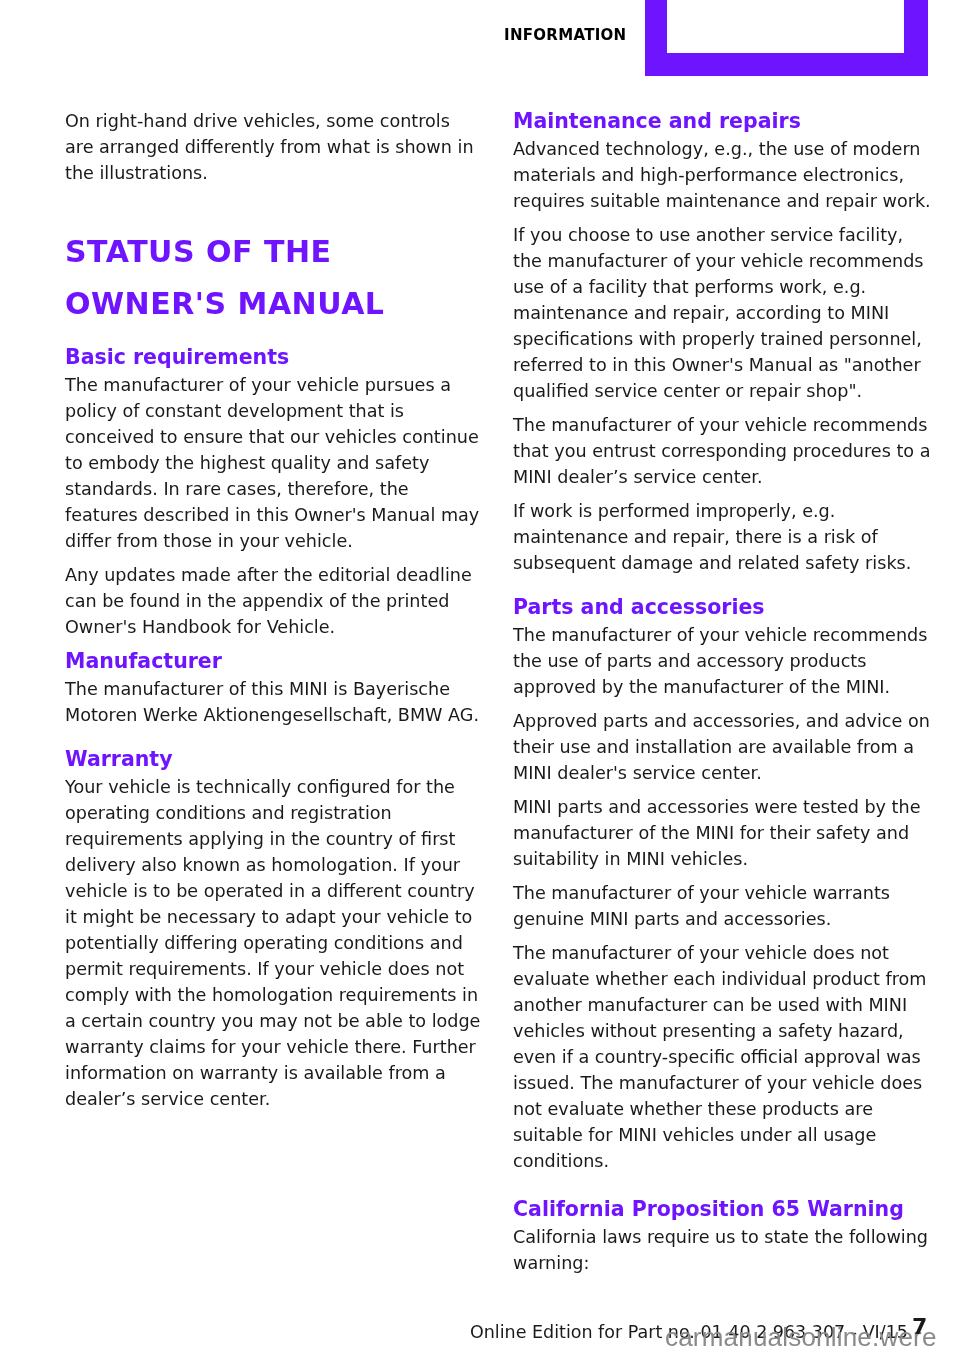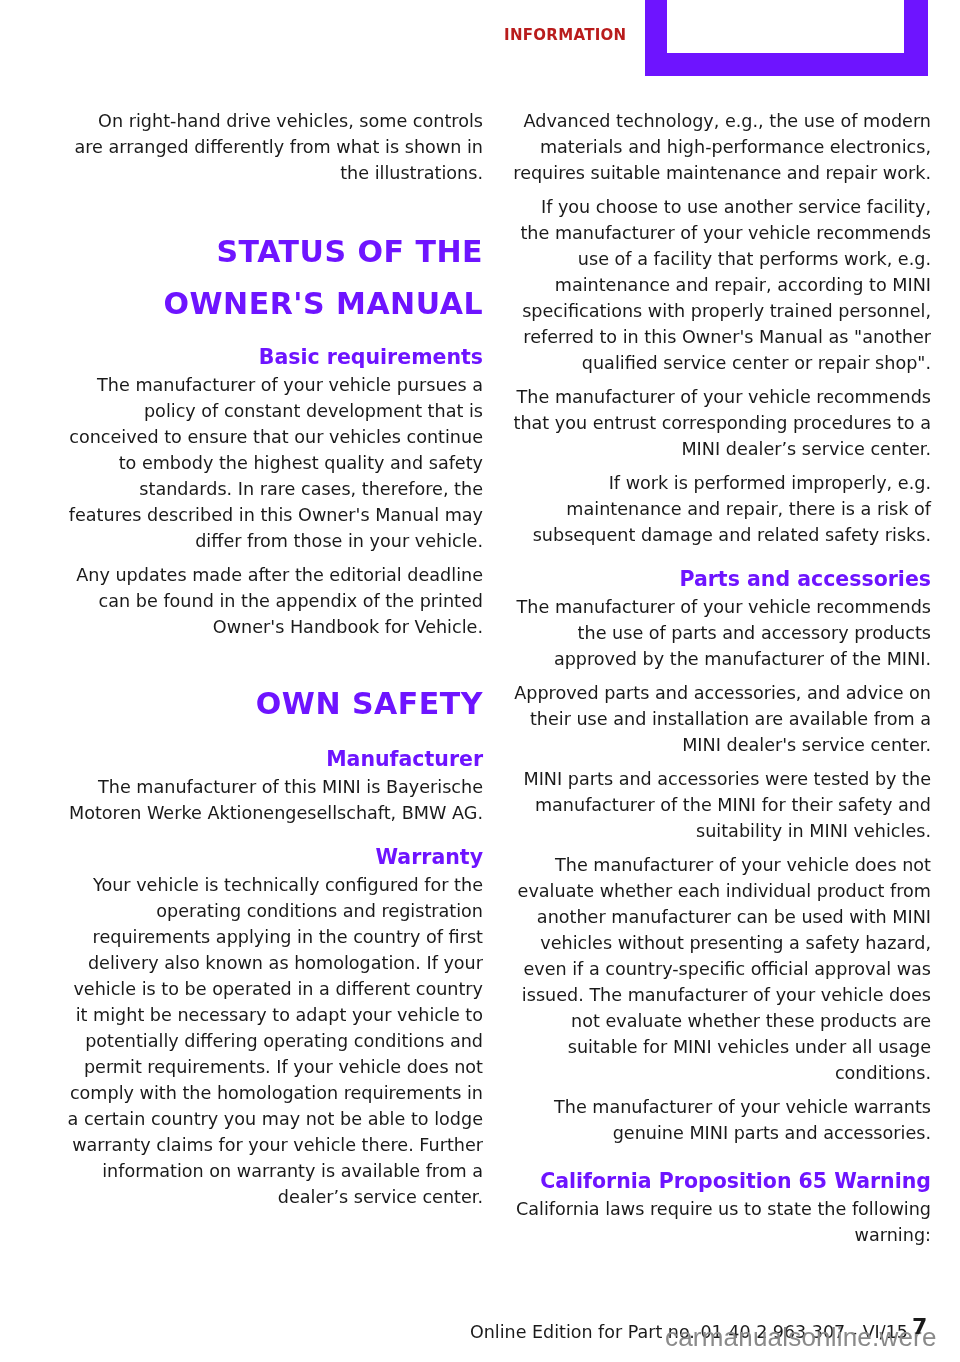--- a/index.html
+++ b/index.html
@@ -1,23 +1,23 @@
 <!DOCTYPE html>
 <html><head>
 <meta charset="utf-8">
 <style>
   html, body { margin: 0; padding: 0; background: #ffffff; }
   body { width: 960px; height: 1362px; position: relative; overflow: hidden;
          font-family: "DejaVu Sans", "Liberation Sans", sans-serif; color: #1a1a1a; }
   .header-label { position: absolute; left: 504px; top: 26px; font-size: 15px; font-weight: bold;
-                  letter-spacing: 0.3px; color: #b91c1c; }
+                  letter-spacing: 0.3px; color: #000000; }
   .tab-box { position: absolute; left: 645px; top: 0; width: 283px; height: 76px;
              background: #6e14ff; }
   .tab-box-inner { position: absolute; left: 22px; top: 0; width: 237px; height: 53px; background: #ffffff; }
-  .col { position: absolute; top: 108px; width: 418px; text-align: right; }
+  .col { position: absolute; top: 108px; width: 418px; }
   .col.left { left: 65px; }
   .col.right { left: 513px; }
   p { margin: 0 0 8px 0; font-size: 17.6px; line-height: 26px; }
   h1 { margin: 0; font-size: 30px; line-height: 52px; font-weight: bold; color: #6e14ff;
        text-transform: uppercase; letter-spacing: 0.5px; }
   h2 { margin: 0; font-size: 20.5px; line-height: 26px; font-weight: bold; color: #6e14ff; }
   .h1-wrap { margin: 44px 0 16px 0; }
   .h2-wrap { margin: 18px 0 2px 0; }
   .h2-wrap.first { margin-top: 0; }
   .page-num { position: absolute; left: 912px; top: 1314px; font-size: 22px; font-weight: bold; }
@@ -40,49 +40,49 @@
     <h1>STATUS OF THE OWNER'S MANUAL</h1>
   </div>
 
   <div class="h2-wrap first">
       <h2>Basic requirements</h2>
     </div>
   <p>The manufacturer of your vehicle pursues a policy of constant development that is conceived to ensure that our vehicles continue to embody the highest quality and safety standards. In rare cases, therefore, the features described in this Owner's Manual may differ from those in your vehicle.</p>
 
   <p>Any updates made after the editorial deadline can be found in the appendix of the printed Owner's Handbook for Vehicle.</p>
 
-  <div class="h1-wrap" style="margin-top:38px;margin-bottom:16px;">
-    <h1>OWN SAFETY</h1>
-  </div>
 
   <div class="h2-wrap first">
       <h2>Manufacturer</h2>
     </div>
   <p>The manufacturer of this MINI is Bayerische Motoren Werke Aktionengesellschaft, BMW AG.</p>
 
   <div class="h2-wrap">
       <h2>Warranty</h2>
     </div>
   <p>Your vehicle is technically configured for the operating conditions and registration requirements applying in the country of first delivery also known as homologation. If your vehicle is to be operated in a different country it might be necessary to adapt your vehicle to potentially differing operating conditions and permit requirements. If your vehicle does not comply with the homologation requirements in a certain country you may not be able to lodge warranty claims for your vehicle there. Further information on warranty is available from a dealer’s service center.</p>
 </div>
 
 <div class="col right">
+  <div class="h2-wrap first">
+      <h2>Maintenance and repairs</h2>
+    </div>
   <p>Advanced technology, e.g., the use of modern materials and high-performance electronics, requires suitable maintenance and repair work.</p>
   <p>If you choose to use another service facility, the manufacturer of your vehicle recommends use of a facility that performs work, e.g. maintenance and repair, according to MINI specifications with properly trained personnel, referred to in this Owner's Manual as "another qualified service center or repair shop".</p>
   <p>The manufacturer of your vehicle recommends that you entrust corresponding procedures to a MINI dealer’s service center.</p>
   <p>If work is performed improperly, e.g. maintenance and repair, there is a risk of subsequent damage and related safety risks.</p>
 
   <div class="h2-wrap">
       <h2>Parts and accessories</h2>
     </div>
   <p>The manufacturer of your vehicle recommends the use of parts and accessory products approved by the manufacturer of the MINI.</p>
   <p>Approved parts and accessories, and advice on their use and installation are available from a MINI dealer's service center.</p>
   <p>MINI parts and accessories were tested by the manufacturer of the MINI for their safety and suitability in MINI vehicles.</p>
+  <p>The manufacturer of your vehicle warrants genuine MINI parts and accessories.</p>
   <p>The manufacturer of your vehicle does not evaluate whether each individual product from another manufacturer can be used with MINI vehicles without presenting a safety hazard, even if a country-specific official approval was issued. The manufacturer of your vehicle does not evaluate whether these products are suitable for MINI vehicles under all usage conditions.</p>
-  <p>The manufacturer of your vehicle warrants genuine MINI parts and accessories.</p>
 
   <div class="h2-wrap" style="margin-top:22px;">
       <h2>California Proposition 65 Warning</h2>
     </div>
   <p>California laws require us to state the following warning:</p>
 </div>
 
 <div class="footer-line">Online Edition for Part no. 01 40 2 963 307 - VI/15</div>
 <div class="watermark">carmanualsonline.were</div>
 <div class="page-num">7</div>

